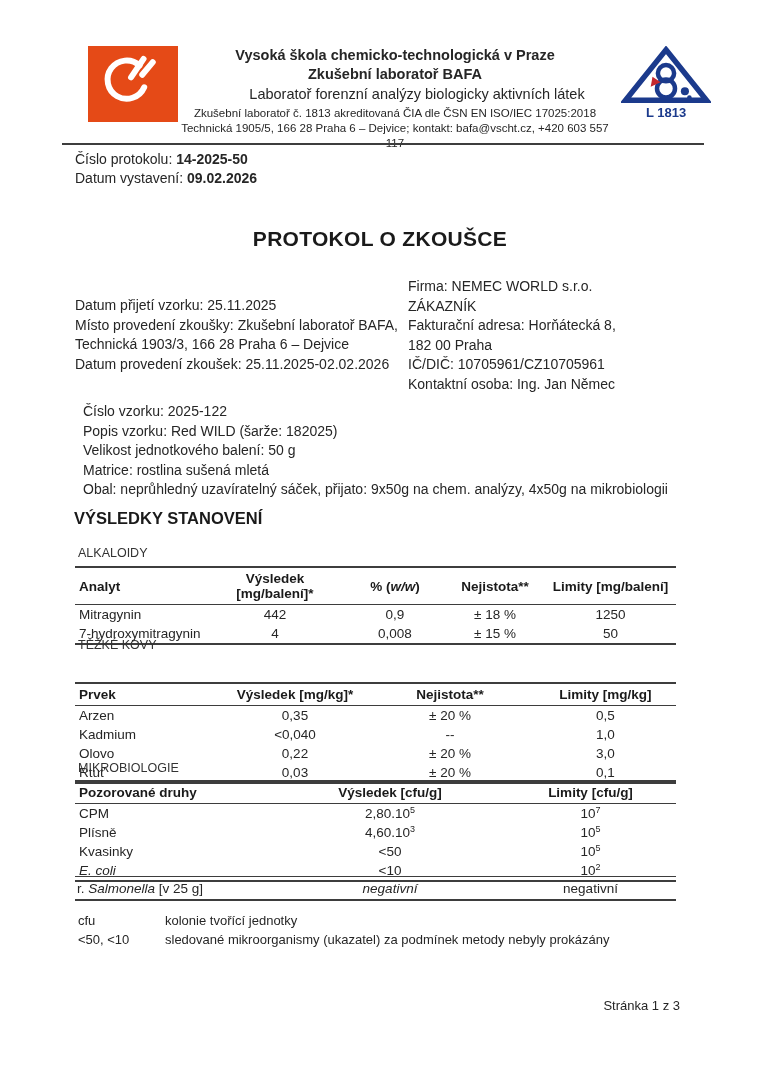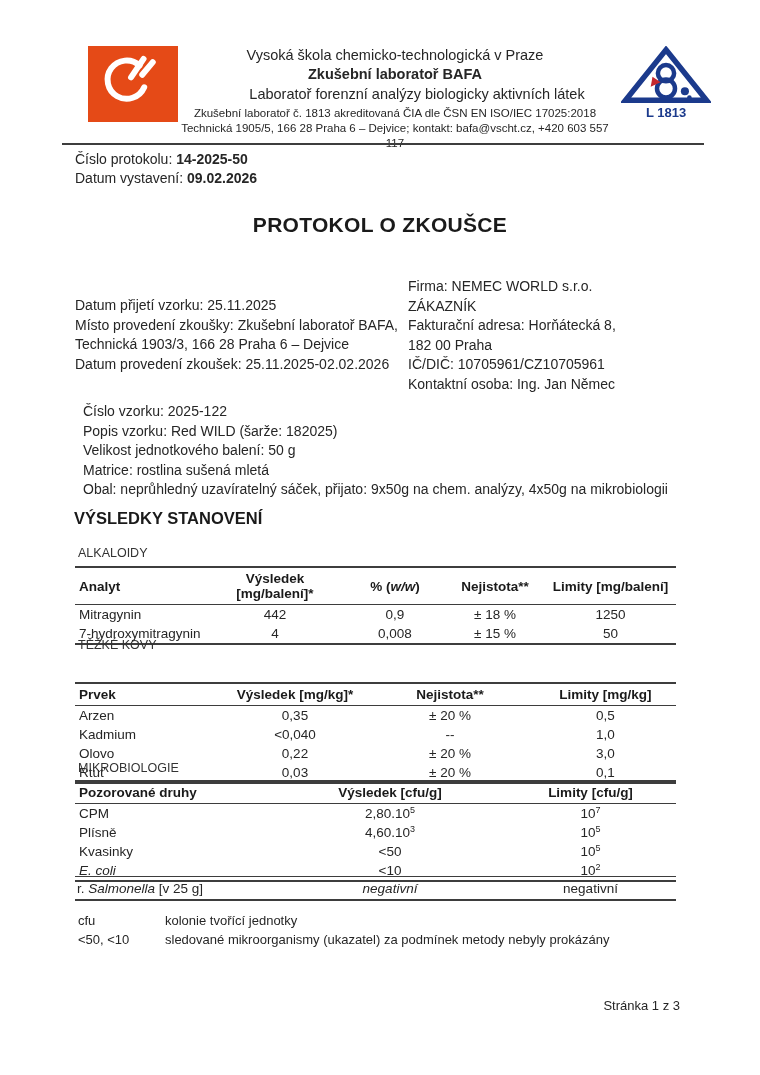--- a/index.html
+++ b/index.html
@@ -10,34 +10,34 @@
     font-family:"Liberation Sans","DejaVu Sans",sans-serif;
     color:#262626;
     overflow:hidden;
   }
   .abs { position:absolute; }
 
   
   .letterhead { top:46px; left:88px; right:48px; display:flex; align-items:flex-start; }
   .logo-box { width:90px; height:76px; background:#e54a17; flex:0 0 auto; display:flex; align-items:center; justify-content:center; }
   .lh-center { flex:1 1 auto; text-align:center; padding:0 8px 0 0; }
-  .lh-line1 { font-weight:normal; font-size:14.5px; line-height:19px; }
+  .lh-line1 { font-weight:bold; font-size:14.5px; line-height:19px; }
   .lh-line2 { font-weight:bold; font-size:14.5px; line-height:19px; }
   .lh-line3 { font-size:14.5px; line-height:20px;padding-left:44px; }
   .lh-line4 { font-size:11.5px; line-height:15px; margin-top:2px; }
   .lh-line5 { font-size:11.5px; line-height:15px; }
   .cia { width:92px; flex:0 0 auto; text-align:center; }
   .cia-code { color:#1b3a8c; font-weight:bold; font-size:13px; margin-top:-3px; }
 
   .rule { top:143px; left:62px; right:56px; border-top:2px solid #3d3d3d; }
 
   .proto { top:150px; left:75px; font-size:14px; line-height:19px; }
   .proto b { font-weight:bold; }
 
-  .doc-title { top:213px; left:0; width:760px; text-align:center;
+  .doc-title { top:227px; left:0; width:760px; text-align:center;
     font-size:21px; font-weight:bold; letter-spacing:0.3px; color:#1a1a1a; }
 
   .info-row { top:277px; left:75px; right:56px; display:flex; font-size:14px; line-height:19.5px; }
   .info-left { width:333px; padding-top:19px; }
   .info-right { flex:1; }
 
   .sample { top:402px; left:83px; right:56px; font-size:14px; line-height:19.5px; }
 
   .results-h { top:509px; left:74px; font-size:16.5px; font-weight:bold; color:#1a1a1a; }
 

